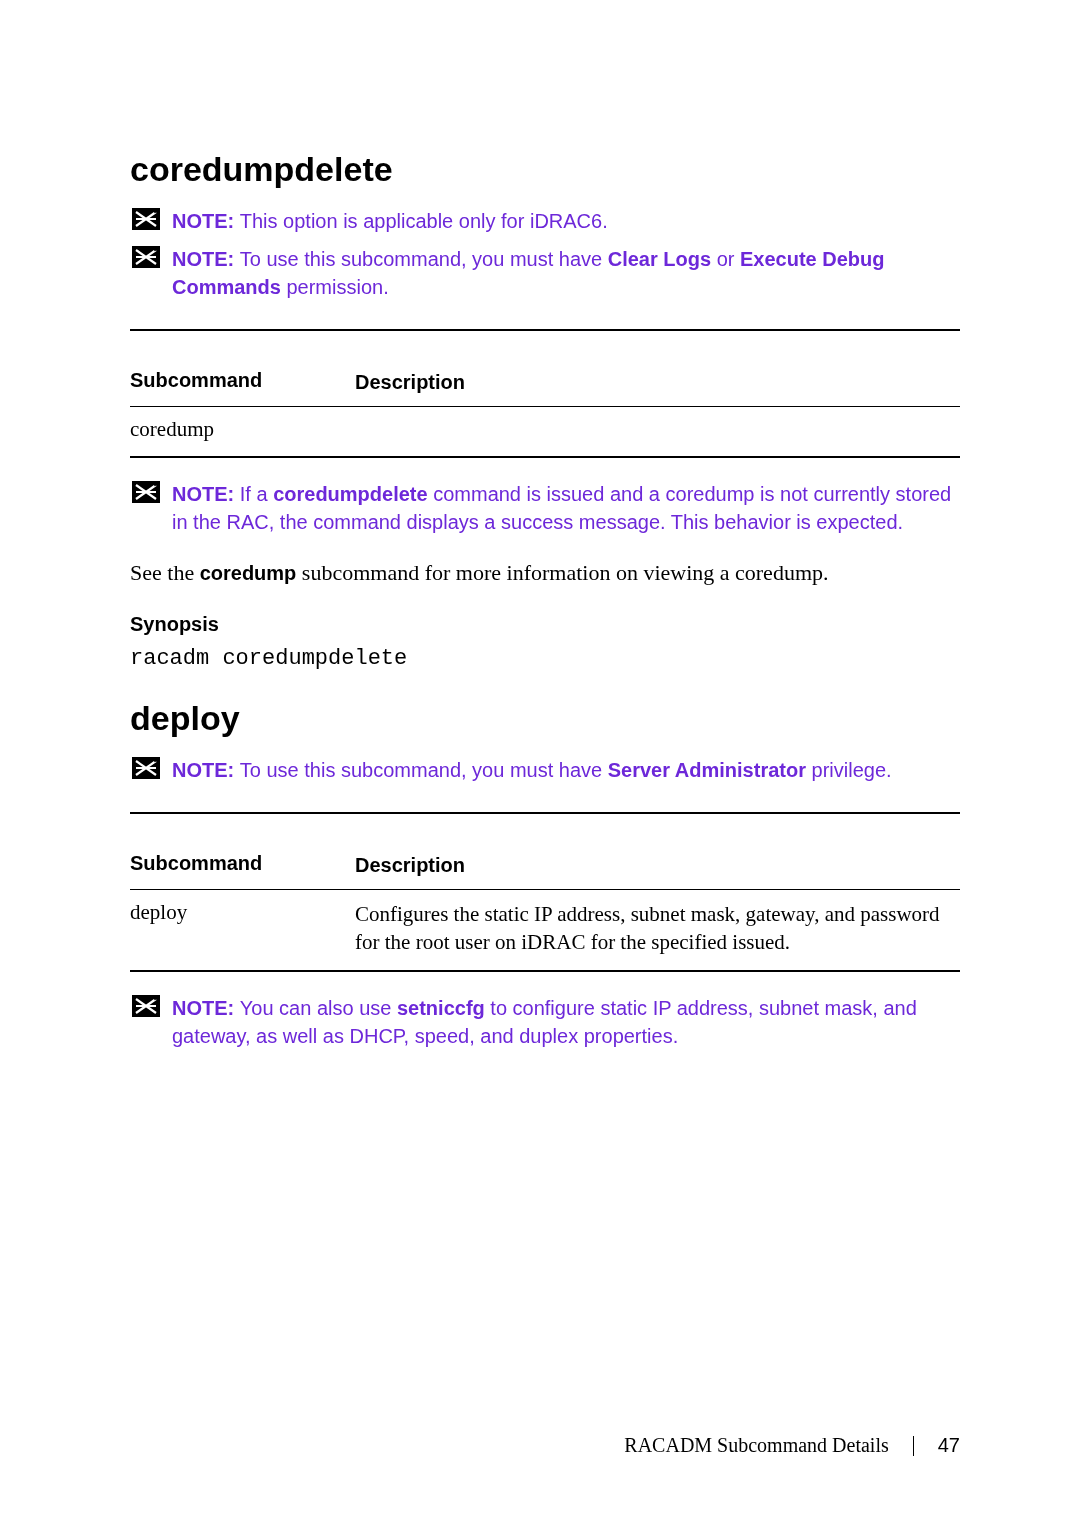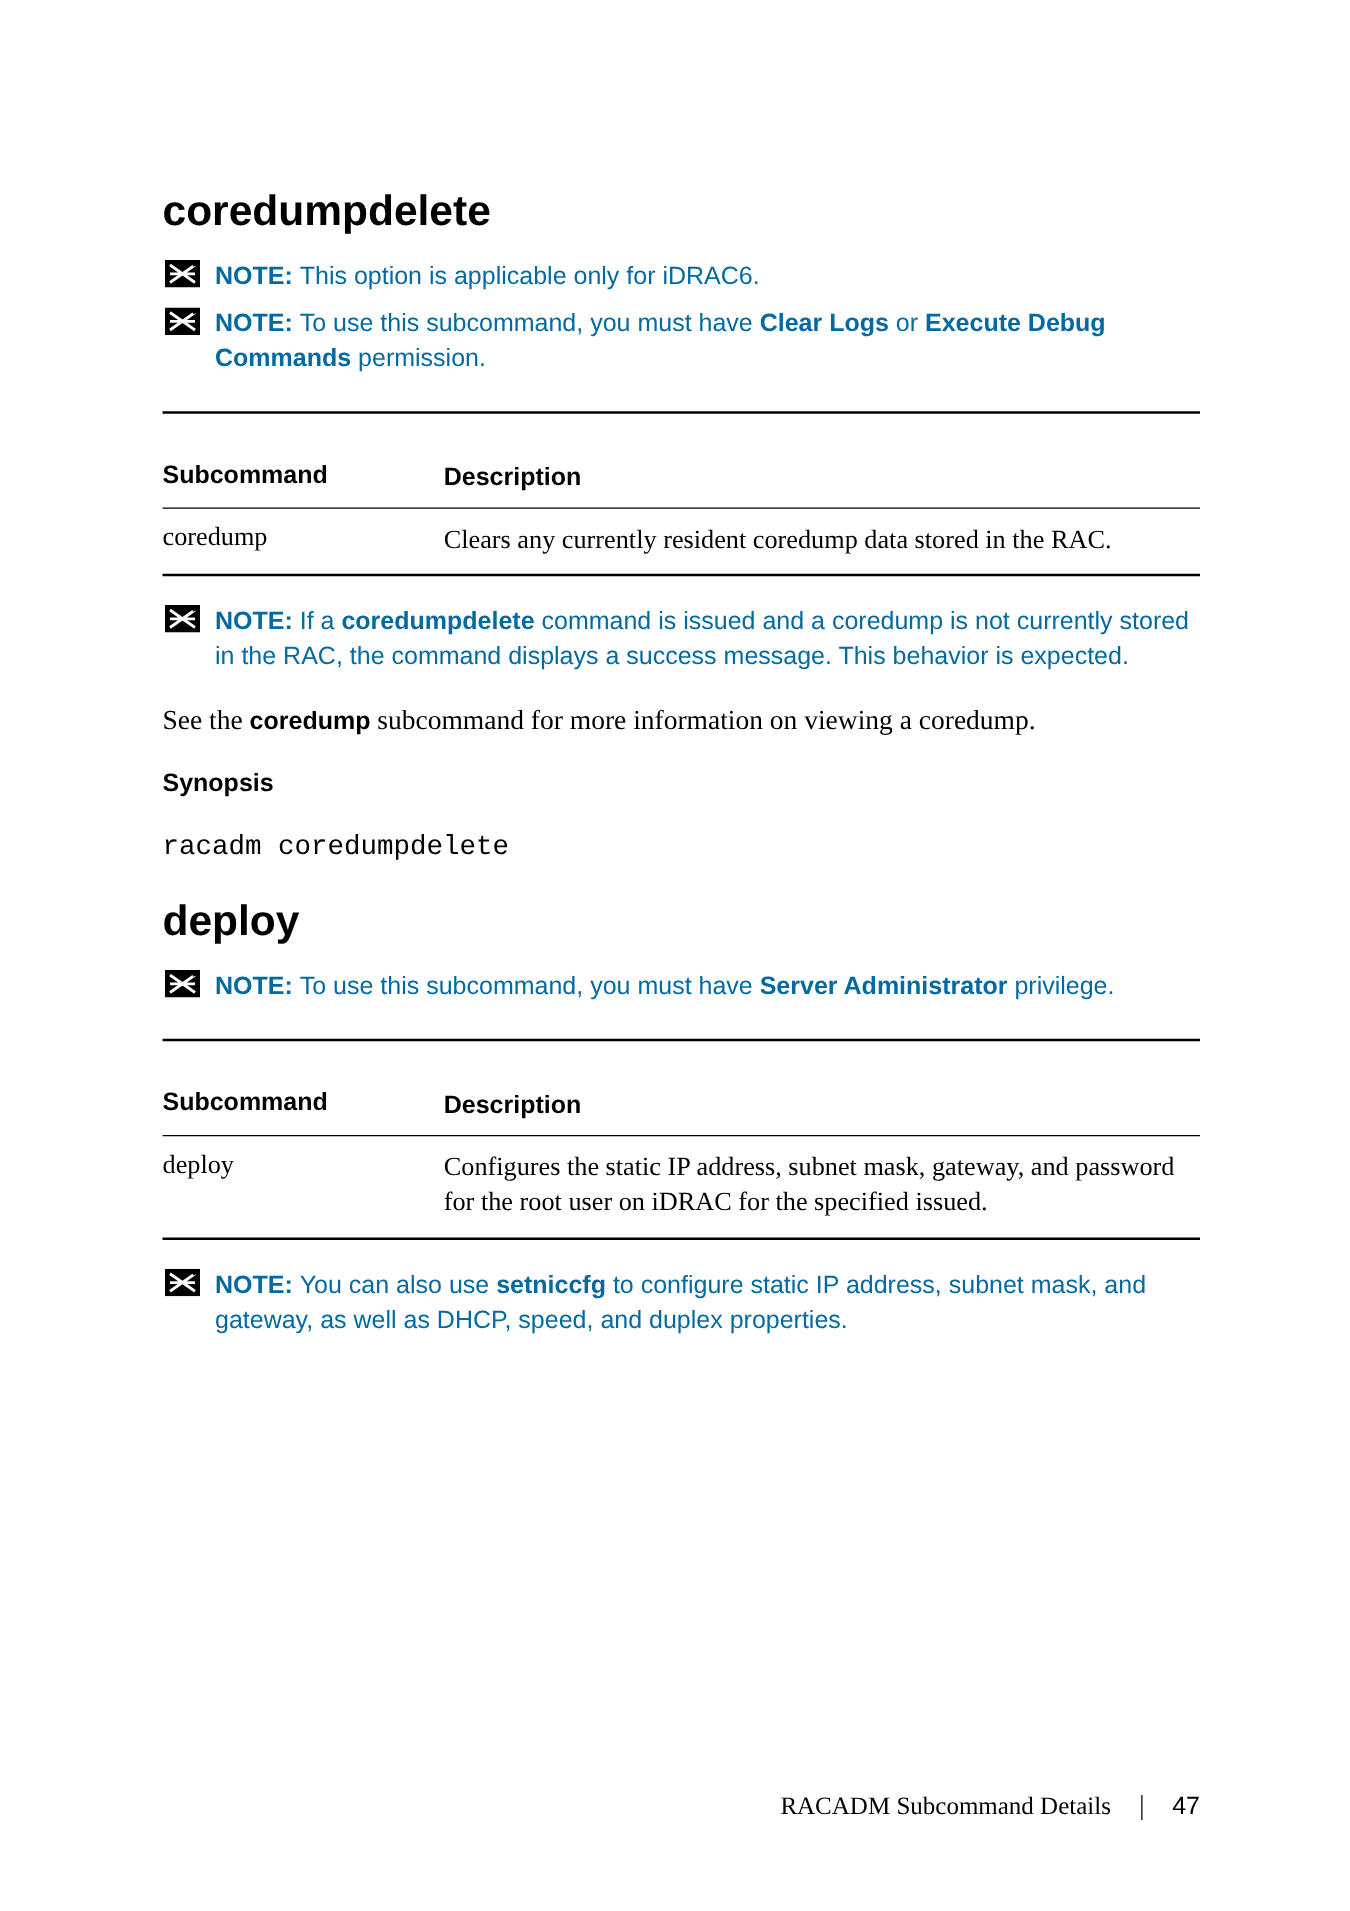--- a/index.html
+++ b/index.html
@@ -28,21 +28,21 @@
     .note-icon {
       width: 28px;
       height: 22px;
       flex-shrink: 0;
       margin-top: 1px;
     }
     .note-text {
       font-family: Arial, Helvetica, sans-serif;
       font-size: 20px;
       line-height: 1.4;
-      color: #0369a1;
+      color: #6d28d9;
     }
     .bold { font-weight: bold; }
     .table-wrap {
       margin-top: 28px;
       margin-bottom: 22px;
     }
     .table-header {
       display: flex;
       border-top: 2px solid #000;
       border-bottom: 1px solid #000;
@@ -78,21 +78,21 @@
       font-size: 22px;
       line-height: 1.4;
       margin-top: 22px;
       margin-bottom: 24px;
     }
     .synopsis-label {
       font-family: Arial, Helvetica, sans-serif;
       font-weight: bold;
       font-size: 20px;
       margin-top: 20px;
-      margin-bottom: 26px;
+      margin-bottom: 10px;
     }
     .code-line {
       font-family: 'Courier New', Courier, monospace;
       font-size: 22px;
       margin-bottom: 28px;
     }
     .footer {
       position: absolute;
       bottom: 72px;
       right: 120px;
@@ -140,21 +140,20 @@
   </div>
 </div>
 
 <div class="table-wrap">
   <div class="table-header">
     <div class="col-sub">Subcommand</div>
     <div class="col-desc">Description</div>
   </div>
   <div class="table-row">
     <div class="col-sub">coredump</div>
-    <div class="col-desc">Clears any currently resident coredump data stored in the RAC.</div>
   </div>
 </div>
 
 <div class="note-row">
   <svg class="note-icon" viewBox="0 0 28 22">
     <rect x="0" y="0" width="28" height="22" fill="#000"></rect>
     <path d="M4 4 L24 18 M4 18 L24 4 M4 11 L24 11" stroke="#fff" stroke-width="2.2" fill="none"></path>
     <path d="M22 4 L26 2" stroke="#000" stroke-width="3"></path>
   </svg>
   <div class="note-text">

